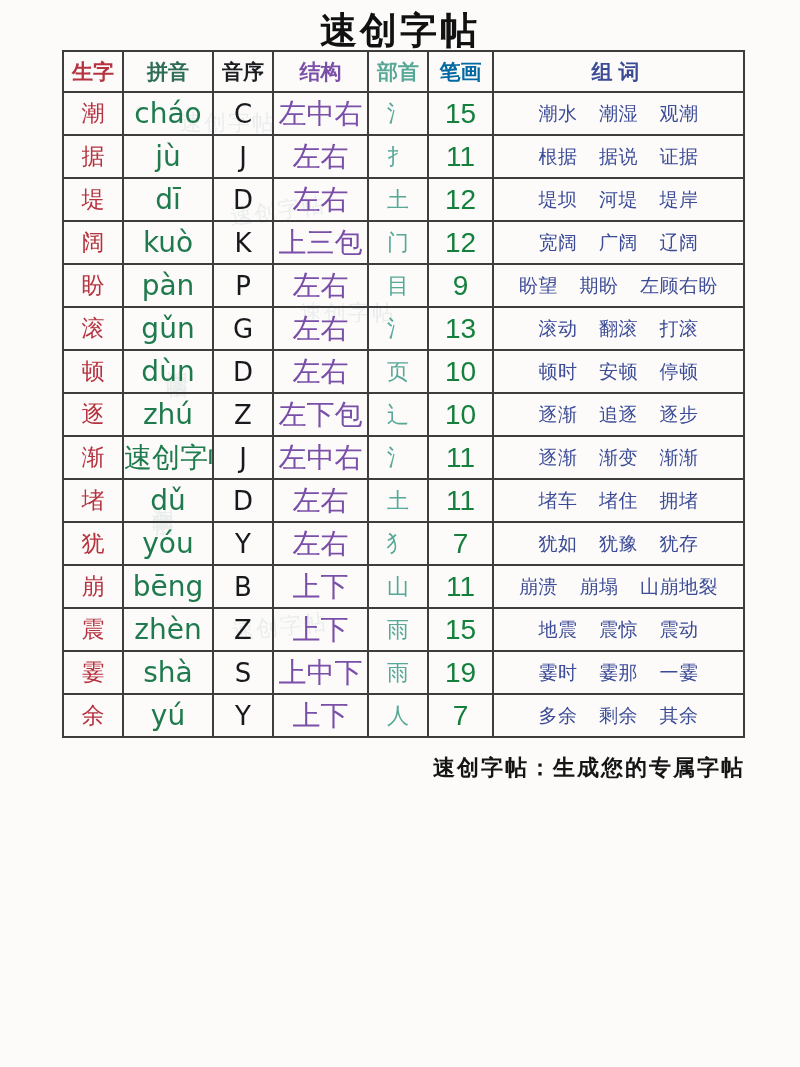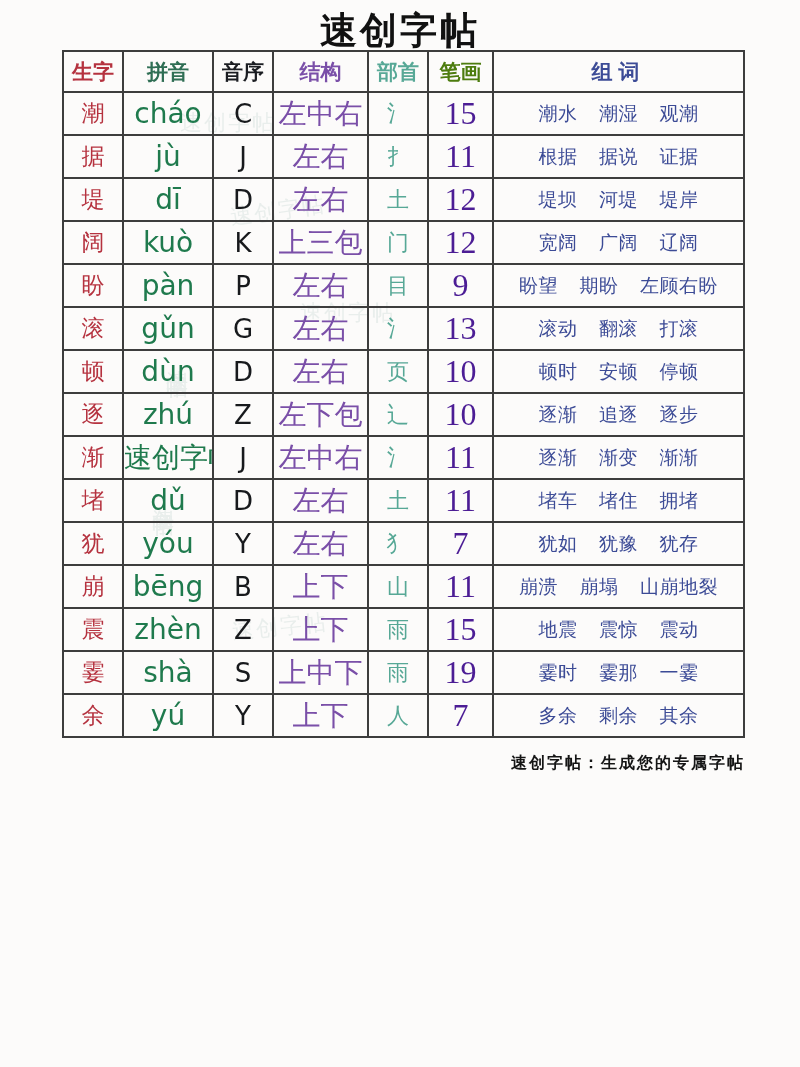--- a/index.html
+++ b/index.html
@@ -47,31 +47,31 @@
   table.sheet thead th {
     font-size: 21px;
     font-weight: 600;
     height: 39px;
   }
   .col-char    { color: #b5323f; font-size: 23px; }
   .col-pinyin  { color: #1f7a4d; font-size: 28px; font-family: "DejaVu Sans", sans-serif; }
   .col-initial { color: #17191c; font-size: 26px; font-family: "DejaVu Sans", sans-serif; }
   .col-structure { color: #7a4fa8; font-size: 28px; }
   .col-radical { color: #57a896; font-size: 22px; }
-  .col-strokes { color: #4c1d95; font-size: 32px; font-family: Liberation Serif, serif; }
+  .col-strokes { color: #15803d; font-size: 28px; font-family: Liberation Sans, sans-serif; }
   .col-words   { color: #3c4b96; font-size: 19px; word-spacing: 15px; letter-spacing: 0.5px; }
   thead .col-pinyin { color: #2f6e54; font-size: 21px; font-family: "DejaVu Serif", serif; }
   thead .col-initial { color: #1b1d22; font-size: 21px; font-family: Liberation Serif, serif; }
-  thead .col-strokes { color: #4d7c0f; font-size: 21px; font-family: "DejaVu Serif", serif; }
+  thead .col-strokes { color: #0369a1; font-size: 21px; font-family: "DejaVu Serif", serif; }
   thead .col-words { color: #3c4b96; font-size: 21px; word-spacing: normal; letter-spacing: 6px; }
   .footer {
     position: absolute;
     top: 753px;
     right: 55px;
-    font-size: 16px;
+    font-size: 22px;
     font-weight: 700;
     color: #151515;
     letter-spacing: 2px;
     font-family: "DejaVu Serif", serif;
   }
   .watermarks { position: absolute; left: 0; top: 0; width: 800px; height: 800px; pointer-events: none; }
   .wm {
     position: absolute;
     color: #7ba39a;
     opacity: 0.14;

